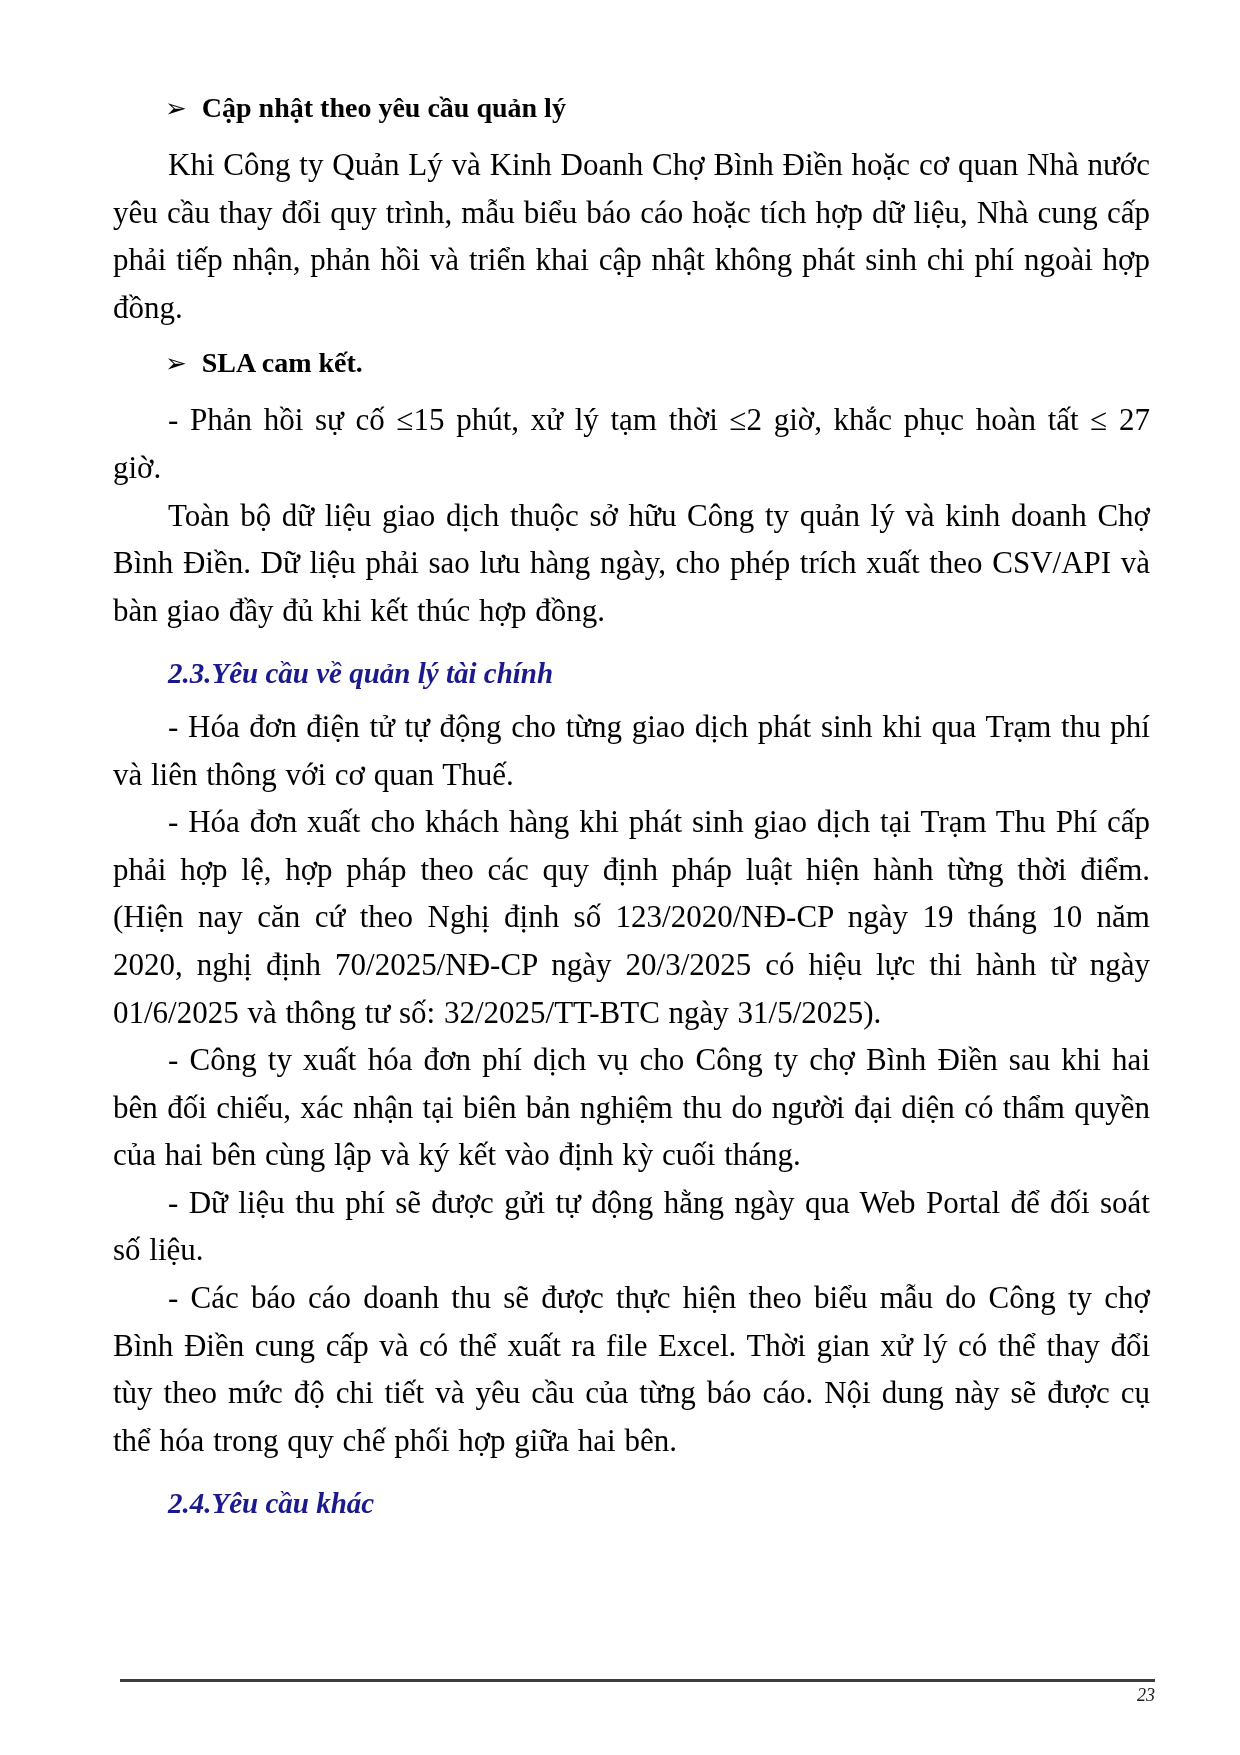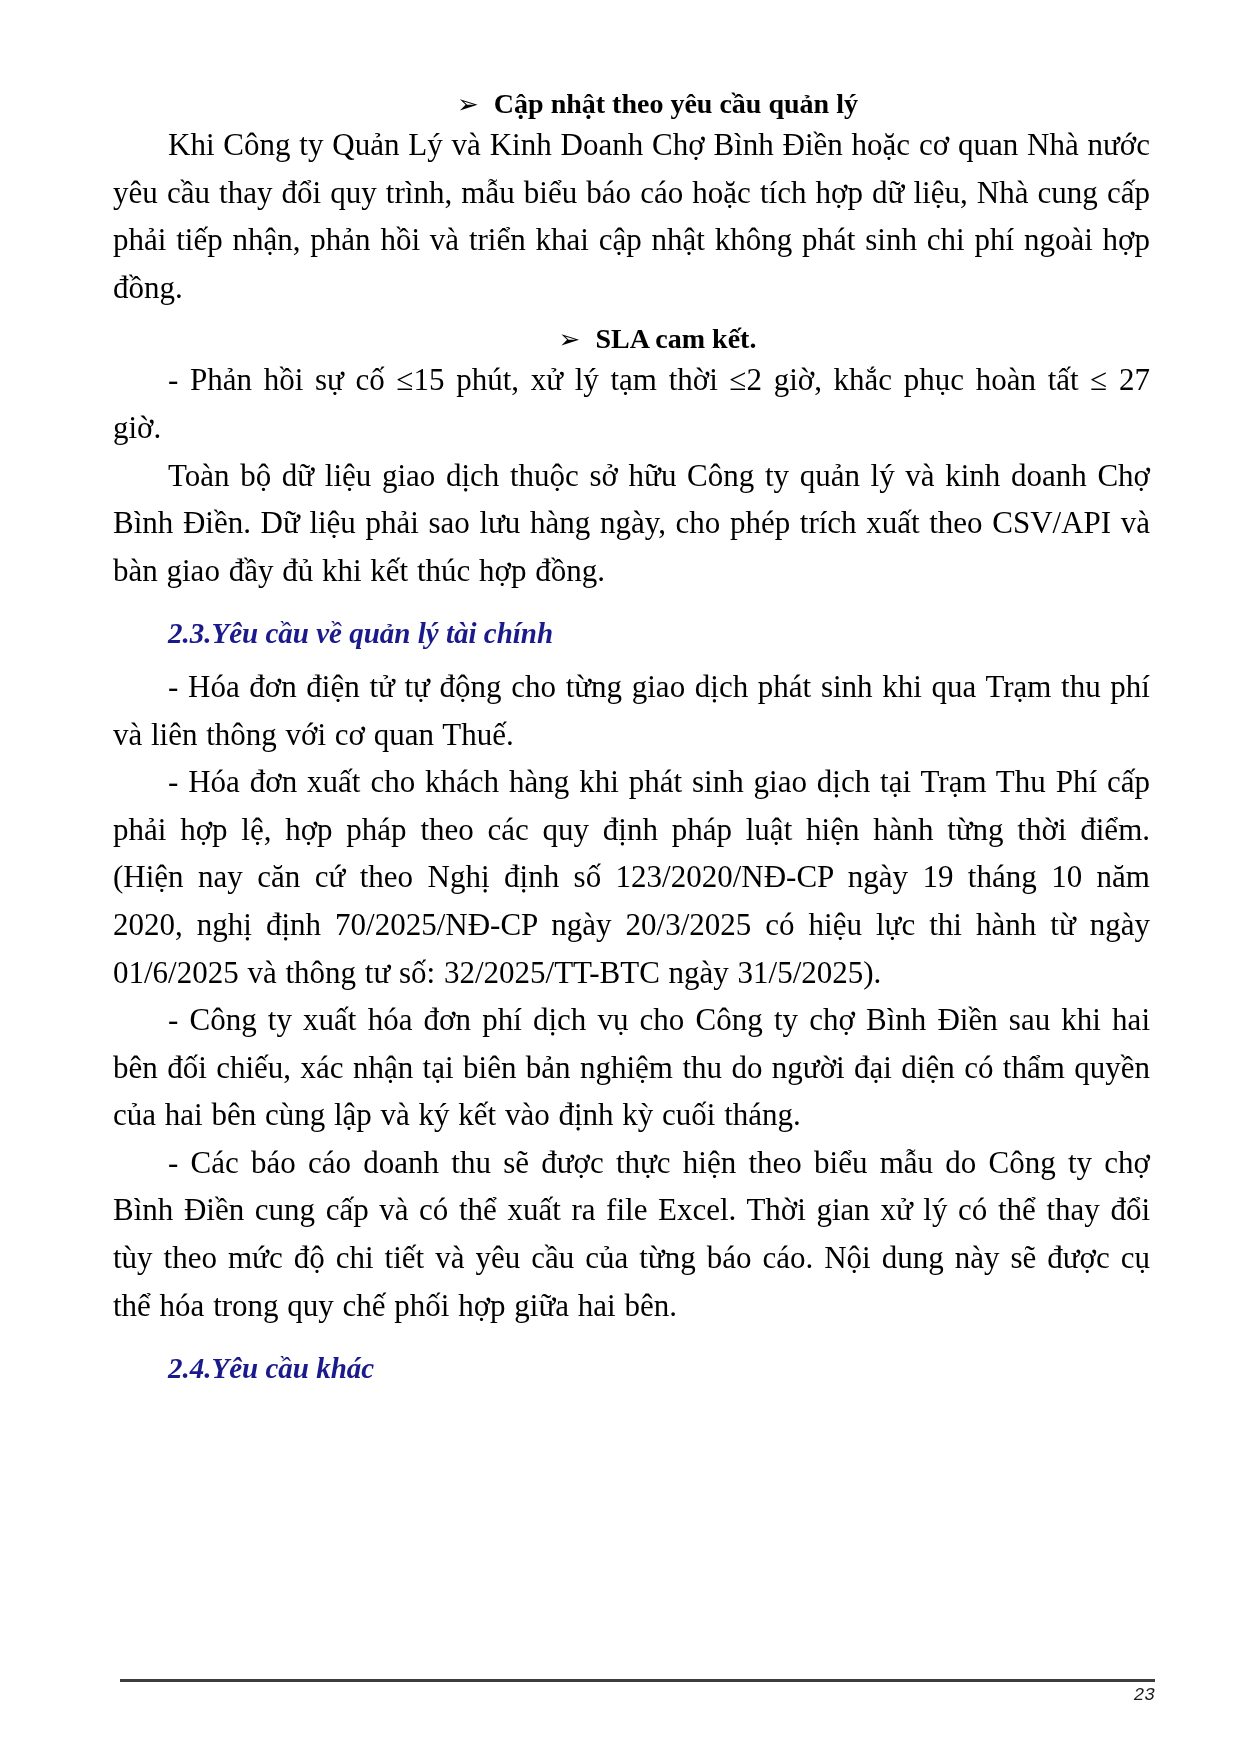--- a/index.html
+++ b/index.html
@@ -22,26 +22,25 @@
   p { margin: 0; }
   .para {
     font-size: 31px;
     line-height: 47.6px;
     text-align: justify;
     text-indent: 55px;
     word-spacing: 1px;
   }
   .arrow-heading {
     font-size: 28px;
-    line-height: 30px;
+    line-height: 63px;
     font-weight: bold;
     padding-left: 52px;
-    margin-top: 13px;
+    margin-top: 0;
     margin-bottom: 1px;
-    text-align: center;
   }
   .arrow-heading .marker {
     font-weight: normal;
     font-size: 26px;
     margin-right: 15px;
   }
   .sec-heading {
     font-size: 29px;
     line-height: 47.6px;
     font-weight: bold;
@@ -62,21 +61,20 @@
   .page-number {
     position: absolute;
     left: 120px;
     top: 1684px;
     width: 1035px;
     text-align: right;
     font-style: italic;
     font-size: 18px;
     line-height: 22px;
     color: #1b1b1b;
-    font-family: Liberation Mono, monospace;
   }
 </style>
 </head>
 <body>
 
 <div class="page">
   <div class="content">
 
     <p class="arrow-heading"><span class="marker">➢</span><span>Cập nhật theo yêu cầu quản lý</span></p>
 
@@ -86,20 +84,21 @@
 
     <p class="para">- Phản hồi sự cố ≤15 phút, xử lý tạm thời ≤2 giờ, khắc phục hoàn tất ≤ 27 giờ.</p>
 
     <p class="para">Toàn bộ dữ liệu giao dịch thuộc sở hữu Công ty quản lý và kinh doanh Chợ Bình Điền. Dữ liệu phải sao lưu hàng ngày, cho phép trích xuất theo CSV/API và bàn giao đầy đủ khi kết thúc hợp đồng.</p>
 
     <p class="sec-heading">2.3.Yêu cầu về quản lý tài chính</p>
 
     <p class="para">- Hóa đơn điện tử tự động cho từng giao dịch phát sinh khi qua Trạm thu phí và liên thông với cơ quan Thuế.</p>
     <p class="para">- Hóa đơn xuất cho khách hàng khi phát sinh giao dịch tại Trạm Thu Phí cấp phải hợp lệ, hợp pháp theo các quy định pháp luật hiện hành từng thời điểm. (Hiện nay căn cứ theo Nghị định số 123/2020/NĐ-CP ngày 19 tháng 10 năm 2020, nghị định 70/2025/NĐ-CP ngày 20/3/2025 có hiệu lực thi hành từ ngày 01/6/2025 và thông tư số: 32/2025/TT-BTC ngày 31/5/2025).</p>
     <p class="para">- Công ty xuất hóa đơn phí dịch vụ cho Công ty chợ Bình Điền sau khi hai bên đối chiếu, xác nhận tại biên bản nghiệm thu do người đại diện có thẩm quyền của hai bên cùng lập và ký kết vào định kỳ cuối tháng.</p>
+    <p class="para">- Dữ liệu thu phí sẽ được gửi tự động hằng ngày qua Web Portal để đối soát số liệu.</p>
     <p class="para">- Các báo cáo doanh thu sẽ được thực hiện theo biểu mẫu do Công ty chợ Bình Điền cung cấp và có thể xuất ra file Excel. Thời gian xử lý có thể thay đổi tùy theo mức độ chi tiết và yêu cầu của từng báo cáo. Nội dung này sẽ được cụ thể hóa trong quy chế phối hợp giữa hai bên.</p>
 
     <p class="sec-heading">2.4.Yêu cầu khác</p>
 
   </div>
 
   <div class="footer-rule"></div>
   <div class="page-number">23</div>
 </div>
 

